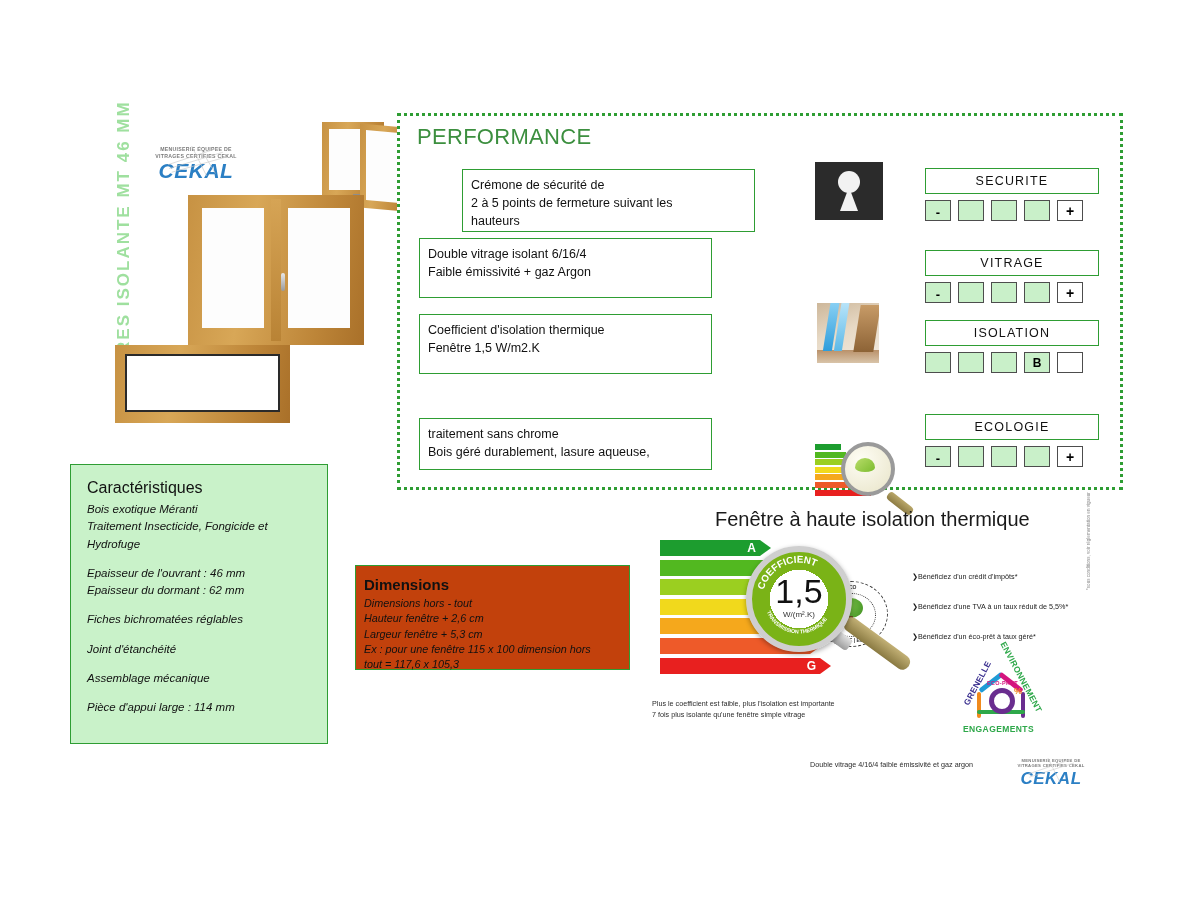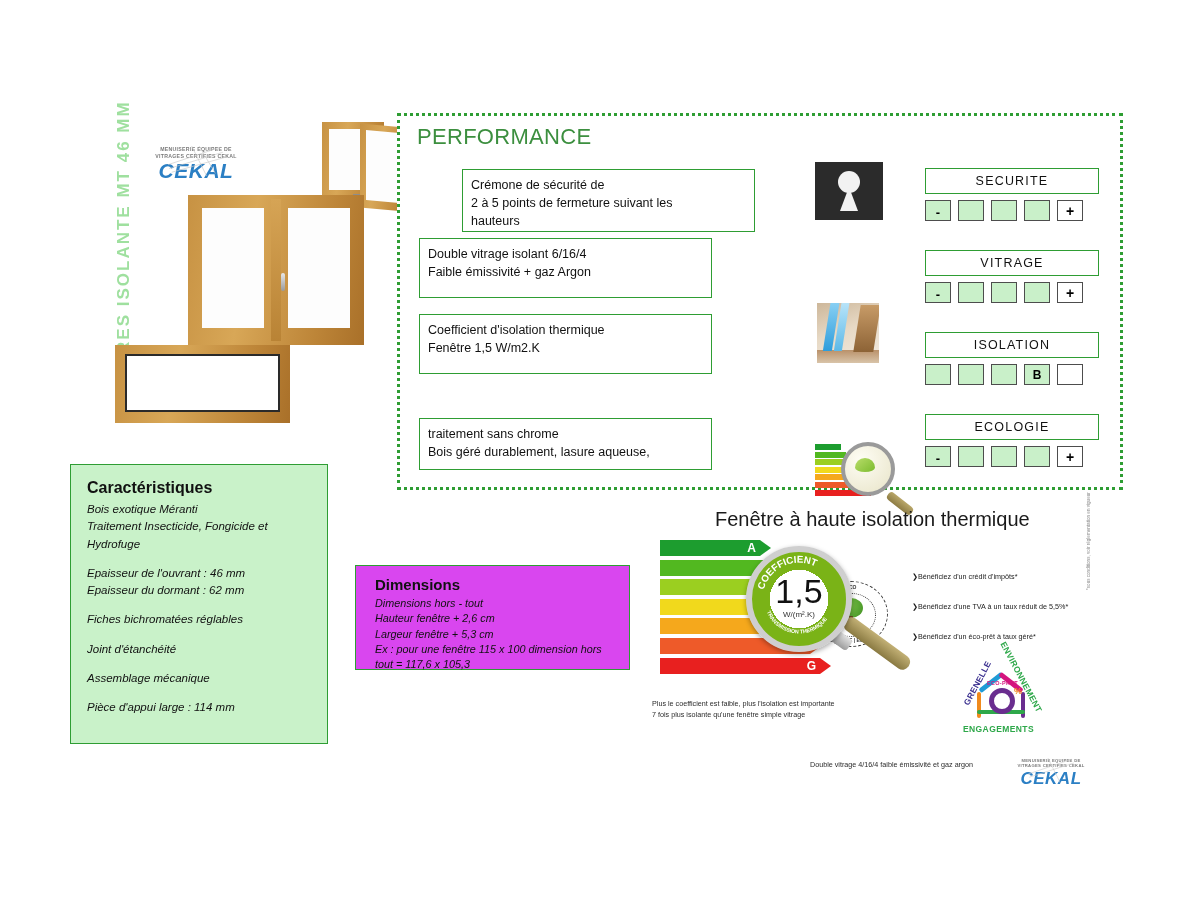--- a/index.html
+++ b/index.html
@@ -104,28 +104,28 @@
   .ic-eco .tree-tr{position:absolute;left:50%;top:37px;transform:translateX(-50%);
      width:4px;height:9px;background:#6b4a20;}
   .ic-eco .t1{position:absolute;left:50%;top:5px;transform:translateX(-50%);font-size:5px;font-weight:bold;color:#333;}
   .ic-eco .t2{position:absolute;left:50%;bottom:6px;transform:translateX(-50%);font-size:5px;font-weight:bold;color:#333;white-space:nowrap;}
 
   
   #carac{
     left:70px; top:464px; width:258px; height:280px; box-sizing:border-box;
     border:1.6px solid #2e9d33; background:#c9f2c9; padding:14px 16px;
   }
-  #carac h3{margin:0 0 4px 0; font-size:16px; font-weight:bold; color:#111;}
+  #carac h3{margin:0 0 4px 0; font-size:16px; font-weight:normal; color:#111;}
   #carac .l{font-size:11.5px; font-style:italic; color:#111; line-height:1.5; white-space:nowrap;}
   #carac .sp{height:12px;}
 
   
   #dims{
     left:355px; top:565px; width:275px; height:105px; box-sizing:border-box;
-    border:1.6px solid #2e9d33; background:#d946ef; padding:10px 19px;
+    border:1.6px solid #2e9d33; background:#c2410c; padding:10px 8px;
   }
   #dims h3{margin:0 0 3px 0; font-size:15px; font-weight:bold; color:#111;}
   #dims .l{font-size:10.8px; font-style:italic; color:#111; line-height:1.42; white-space:nowrap;}
 
   
   #big-title{left:715px; top:508px; font-size:20px; color:#1a1a1a; white-space:nowrap;}
 
   #energy-big{left:660px; top:540px; width:215px; height:160px;}
   #energy-big .ebar{height:16px; margin-bottom:3.6px; position:relative;
       display:flex; align-items:center; justify-content:flex-end; padding-right:4px;
@@ -280,21 +280,21 @@
     <div class="rate-label">VITRAGE</div>
     <div class="rate-cells">
       <div class="cell minus">-</div>
       <div class="cell"></div>
       <div class="cell"></div>
       <div class="cell"></div>
       <div class="cell plus">+</div>
     </div>
   </div>
 
-  <div class="abs" style="left:925px;top:332px;">
+  <div class="abs" style="left:925px;top:320px;">
     <div class="rate-label">ISOLATION</div>
     <div class="rate-cells">
       <div class="cell"></div>
       <div class="cell"></div>
       <div class="cell"></div>
       <div class="cell mid">B</div>
       <div class="cell empty"></div>
     </div>
   </div>
 

